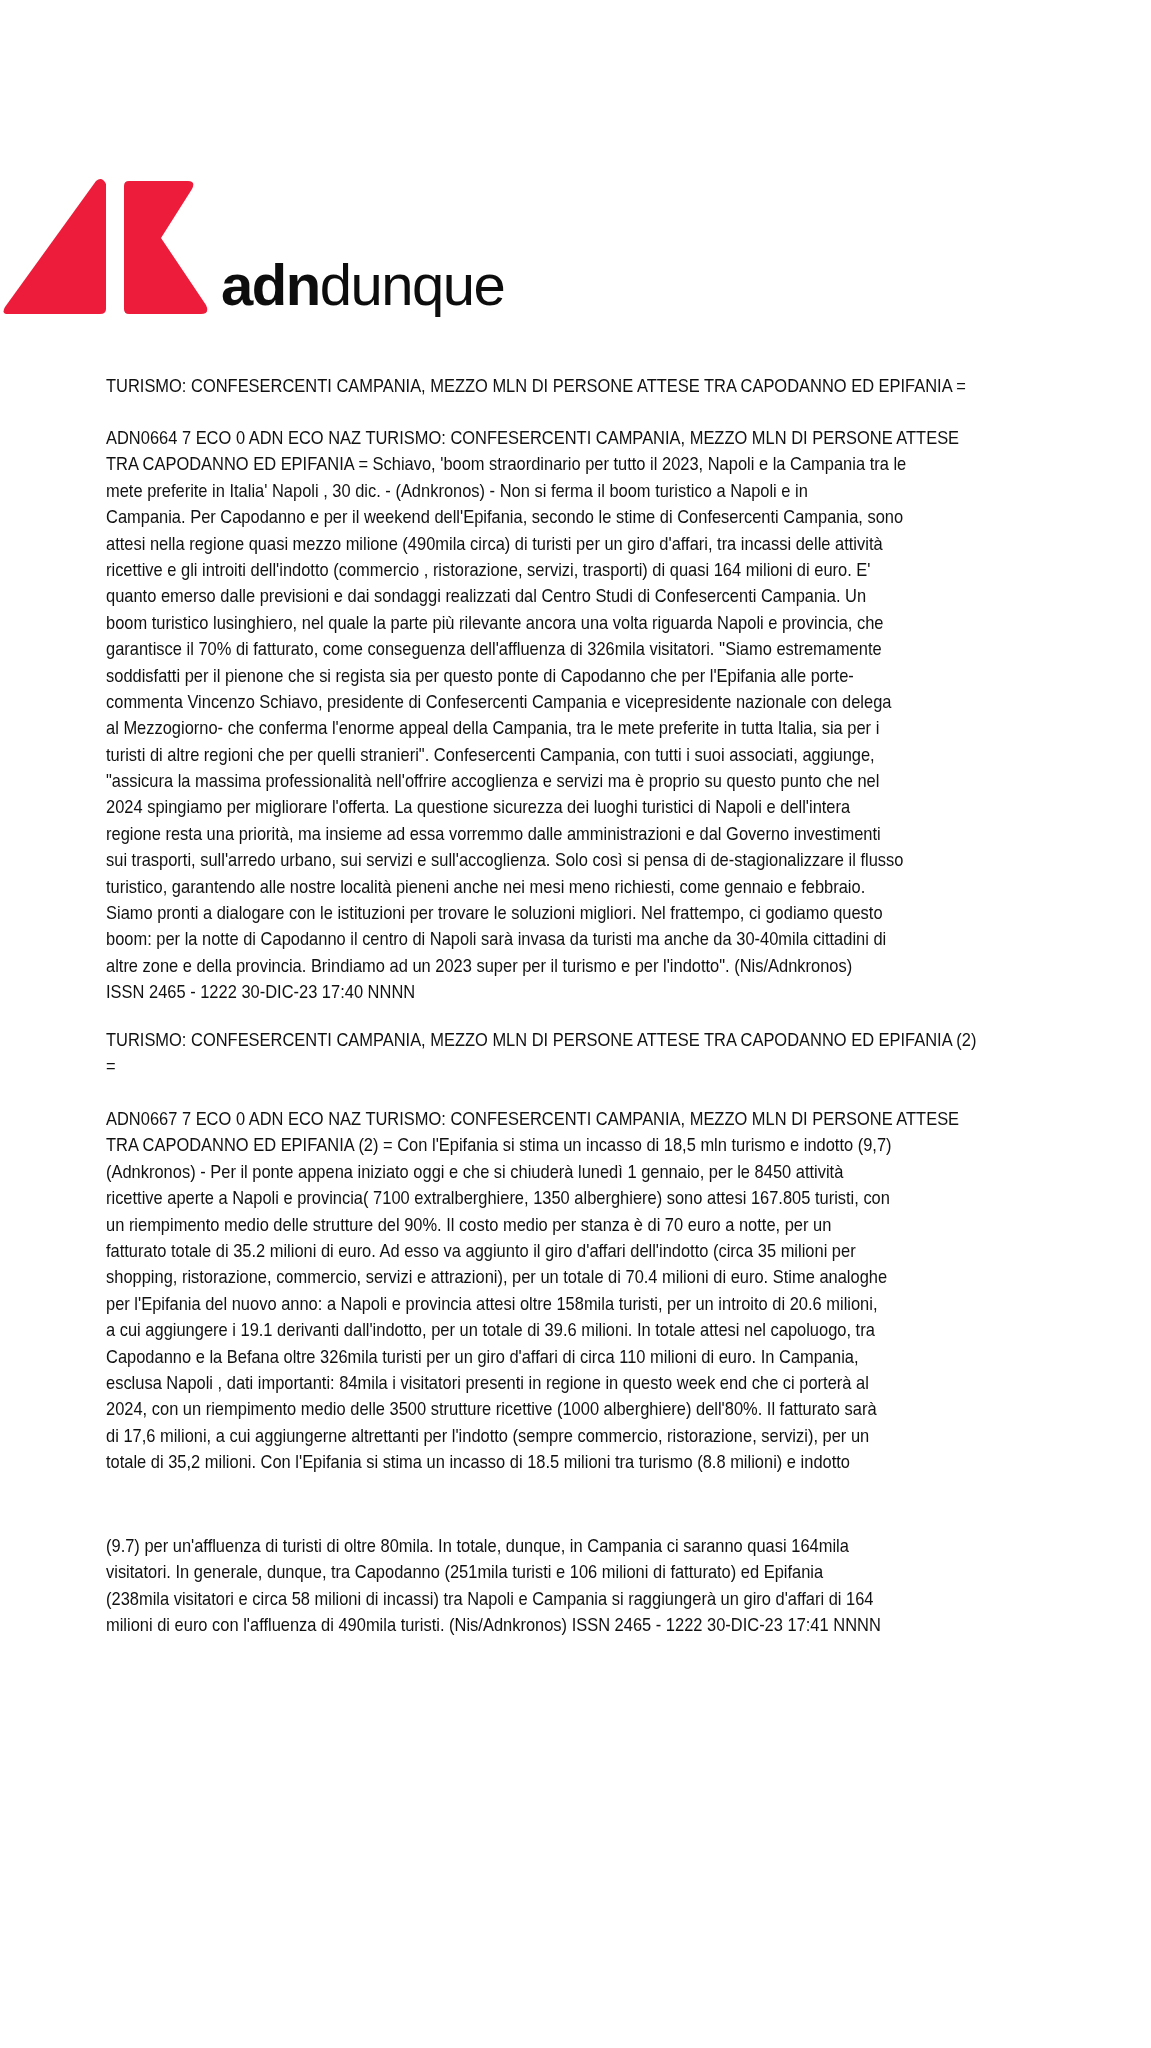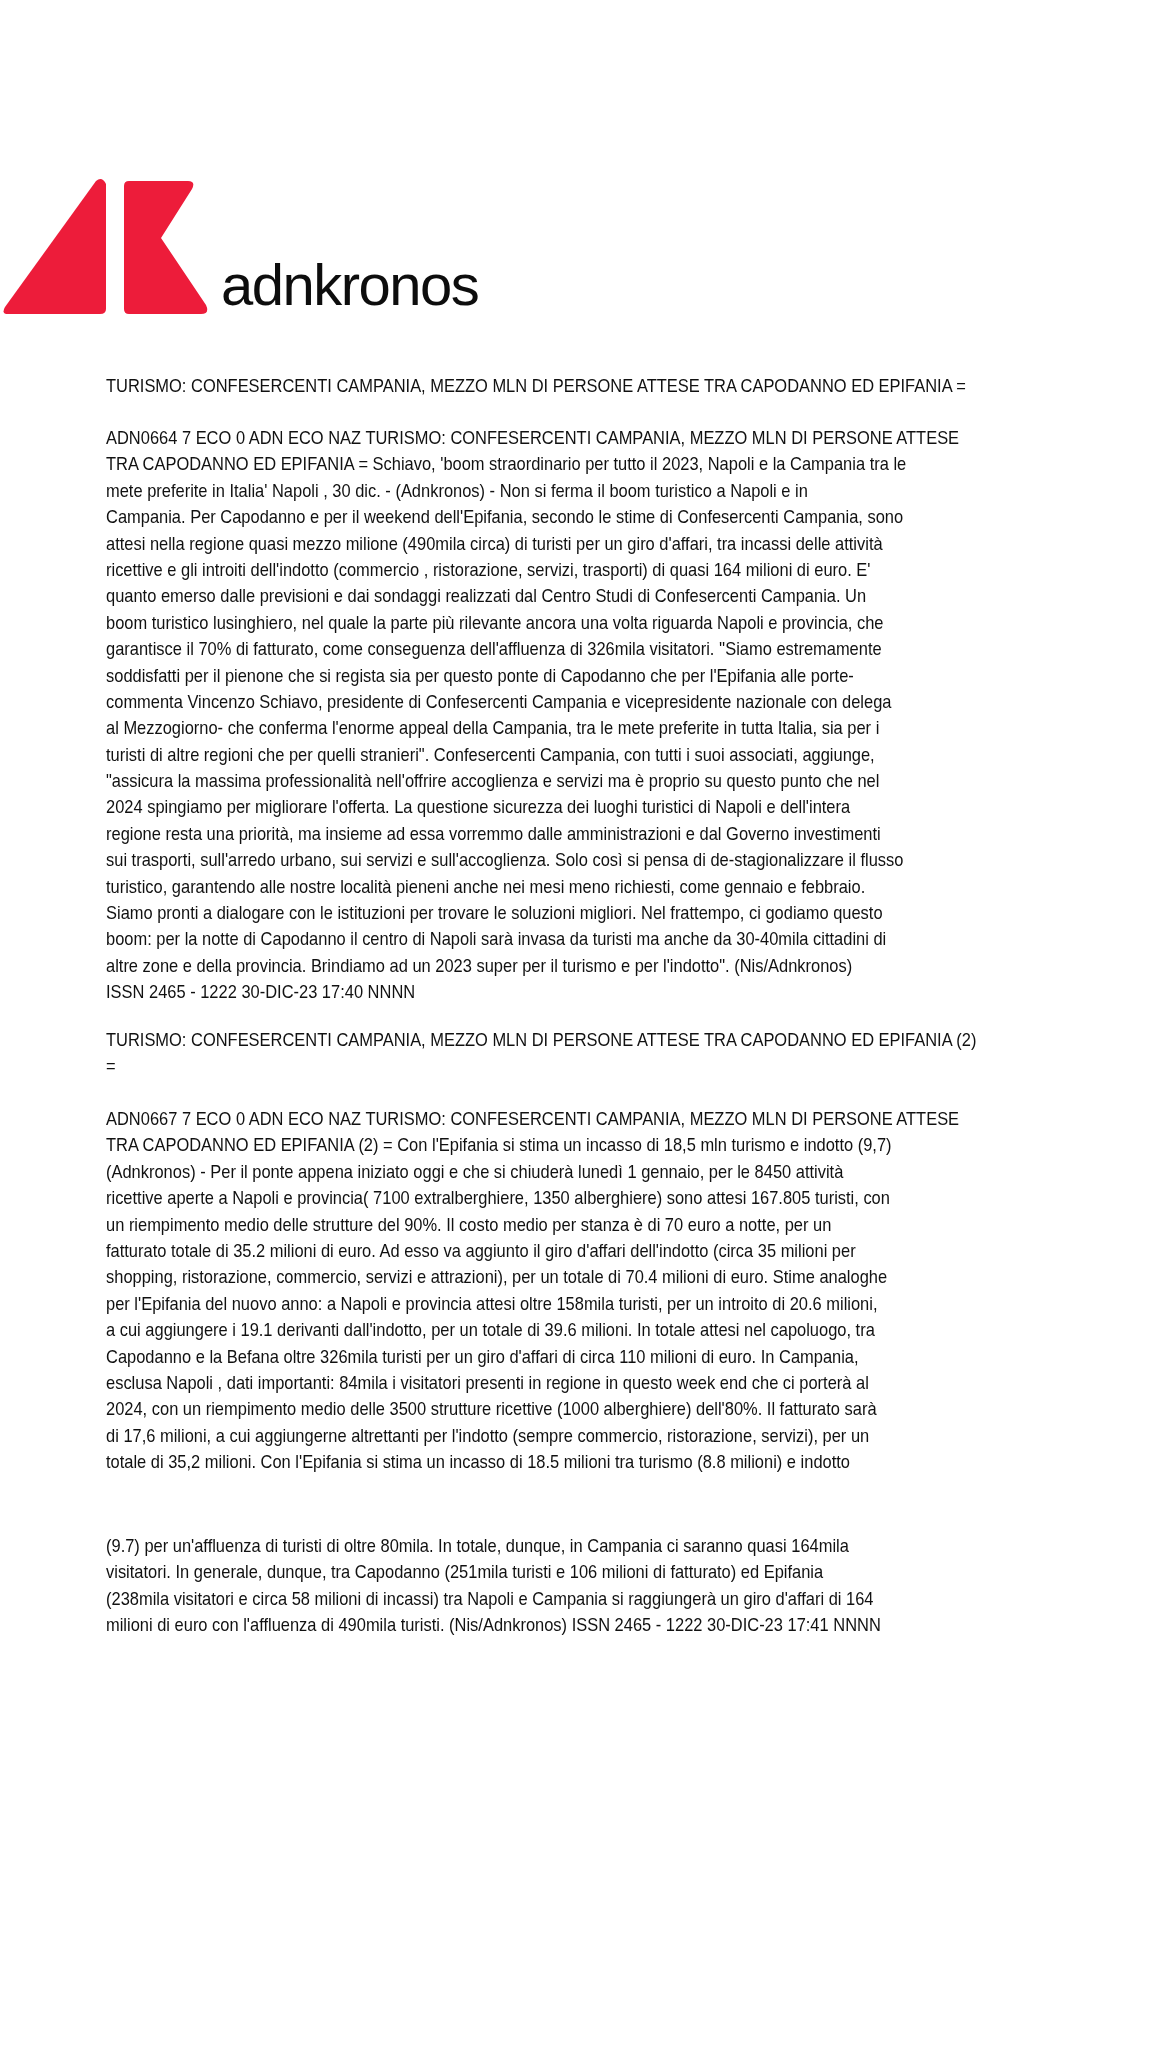--- a/index.html
+++ b/index.html
@@ -26,21 +26,21 @@
   .logo-word {
     position: absolute;
     left: 221px;
     top: 80px;
     font-size: 58px;
     line-height: 58px;
     letter-spacing: -1.5px;
     color: #0d0d0d;
     white-space: nowrap;
   }
-  .logo-word .bold { font-weight: 400; }
+  .logo-word .bold { font-weight: 700; }
   .logo-word .light { font-weight: 400; }
 
   .block {
     position: absolute;
     left: 106px;
     font-size: 18.6px;
     line-height: 26.4px;
     transform-origin: 0 0;
     transform: scaleX(0.885);
     white-space: nowrap;
@@ -51,21 +51,21 @@
   }
 </style>
 </head>
 <body>
 
 <div class="logo">
   <svg width="220" height="145" viewBox="0 0 220 145">
     <path d="M96 5 Q102 0 106 8 L106 133 Q106 138 100 138 L8 138 Q1 138 5 131 Z" fill="#ED1C3A"></path>
     <path d="M124 10 Q124 5 129 5 L188 5 Q196 5 192 13 L161 62 L206 129 Q210 138 201 138 L129 138 Q124 138 124 133 Z" fill="#ED1C3A"></path>
   </svg>
-  <div class="logo-word"><span class="bold">adn</span><span class="light">kronos</span></div>
+  <div class="logo-word"><span class="bold">adn</span><span class="light">dunque</span></div>
 </div>
 
 <div class="block" style="top:373px;">
   <span class="line">TURISMO: CONFESERCENTI CAMPANIA, MEZZO MLN DI PERSONE ATTESE TRA CAPODANNO ED EPIFANIA =</span>
 </div>
 
 <div class="block" id="a1" style="top:425px;">
     <span class="line">ADN0664 7 ECO 0 ADN ECO NAZ TURISMO: CONFESERCENTI CAMPANIA, MEZZO MLN DI PERSONE ATTESE</span>
     <span class="line">TRA CAPODANNO ED EPIFANIA = Schiavo, 'boom straordinario per tutto il 2023, Napoli e la Campania tra le</span>
     <span class="line">mete preferite in Italia' Napoli , 30 dic. - (Adnkronos) - Non si ferma il boom turistico a Napoli e in</span>

